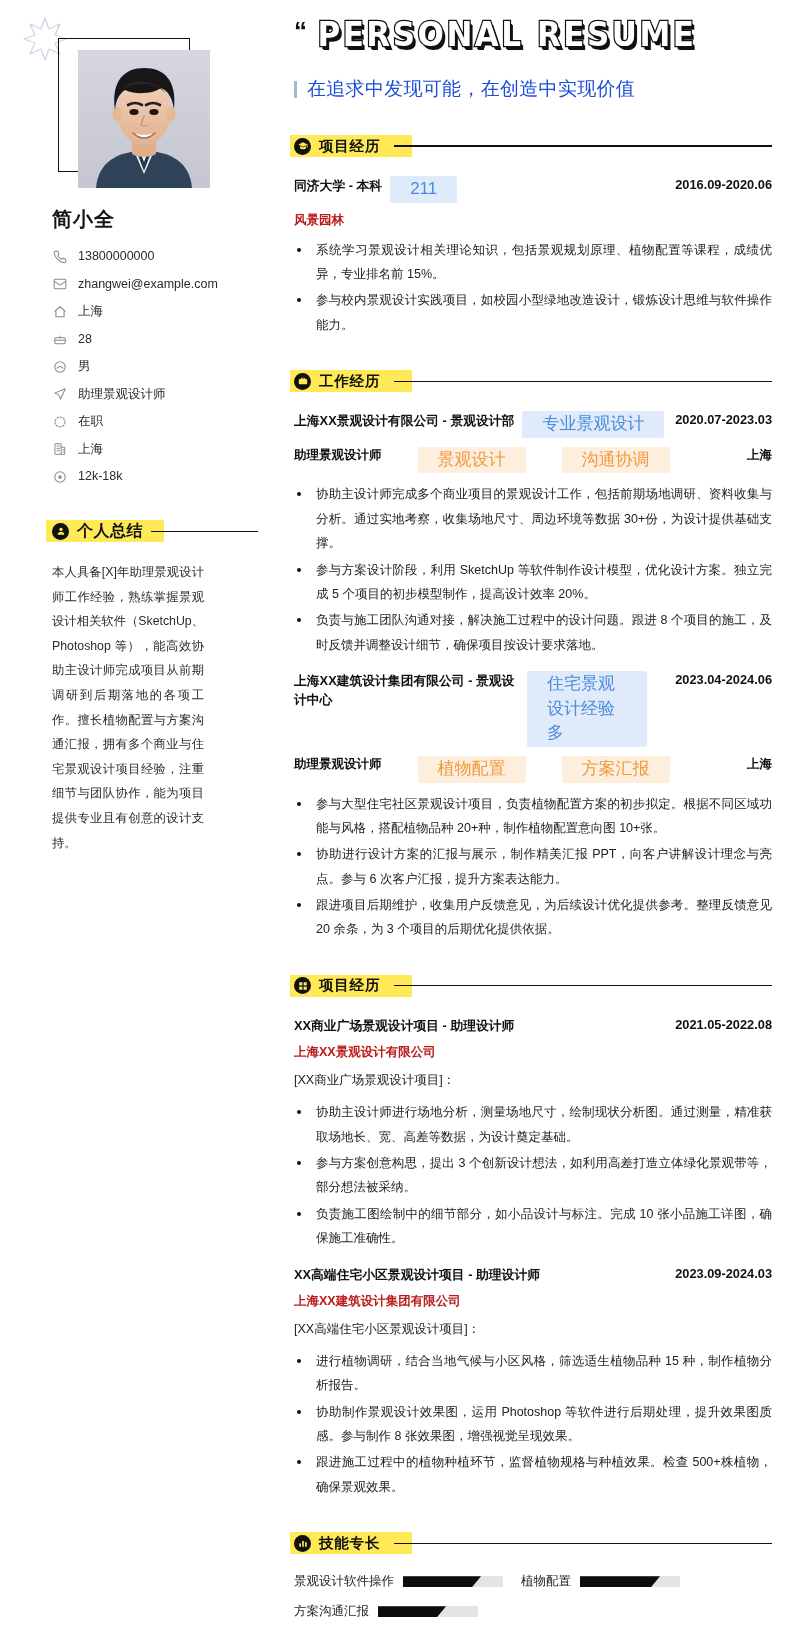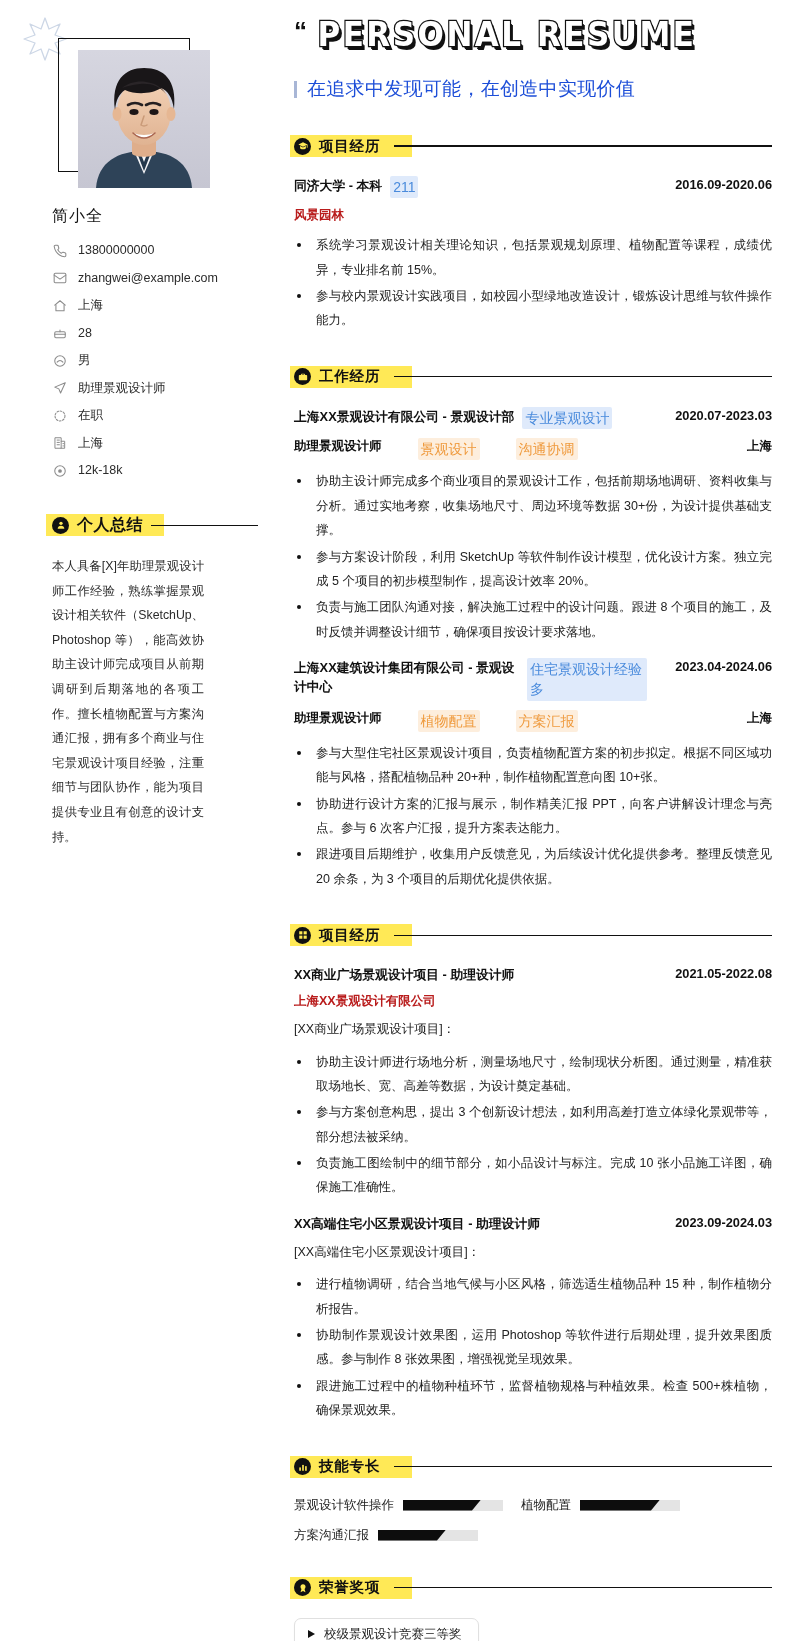--- a/index.html
+++ b/index.html
@@ -57,22 +57,22 @@
     top: 26px;
     width: 132px;
     height: 138px;
     z-index: 3;
     overflow: hidden;
     background: #ccccd6;
   }
   .photo svg { display: block; width: 100%; height: 100%; }
 
   .person-name {
-    font-size: 16px;
-    font-weight: normal;
+    font-size: 20px;
+    font-weight: bold;
     letter-spacing: 1px;
     margin: 22px 0 16px 22px;
     color: #141414;
   }
 
   .contact-list { margin-left: 22px; }
   .contact-row {
     display: flex;
     align-items: flex-end;
     gap: 11px;
@@ -283,23 +283,23 @@
   }
   .e-plain {
     font-size: 12.5px;
     color: #222;
     margin-bottom: 9px;
     line-height: 1.7;
   }
 
   .tag {
     display: inline-block;
-    font-size: 14px;
+    font-size: 17px;
     line-height: 1.45;
-    padding: 1px 3px;
+    padding: 1px 20px;
     border-radius: 2px;
     white-space: normal;
   }
   .tag.blue { background: #dfeafb; color: #4a8bdc; }
   .tag.blue.narrow { max-width: 120px; }
   .tag.orange { background: #fdeedd; color: #ef9a3d; margin-left: 28px; }
 
   .bullets { list-style: none; margin: 2px 0 14px 0; }
   .bullets li {
     position: relative;
@@ -660,20 +660,21 @@
       </ul>
     </div>
 
     <div class="entry">
       <div class="entry-row">
         <div class="left">
           <span class="e-title">XX高端住宅小区景观设计项目 - 助理设计师</span>
         </div>
         <span class="e-date">2023.09-2024.03</span>
       </div>
+      <div class="e-major">上海XX建筑设计集团有限公司</div>
       <div class="e-plain">[XX高端住宅小区景观设计项目]：</div>
       <ul class="bullets">
         <li>进行植物调研，结合当地气候与小区风格，筛选适生植物品种 15 种，制作植物分析报告。</li>
         <li>协助制作景观设计效果图，运用 Photoshop 等软件进行后期处理，提升效果图质感。参与制作 8 张效果图，增强视觉呈现效果。</li>
         <li>跟进施工过程中的植物种植环节，监督植物规格与种植效果。检查 500+株植物，确保景观效果。</li>
       </ul>
     </div>
 
     <div class="sec-head">
       <span class="hl"></span>

